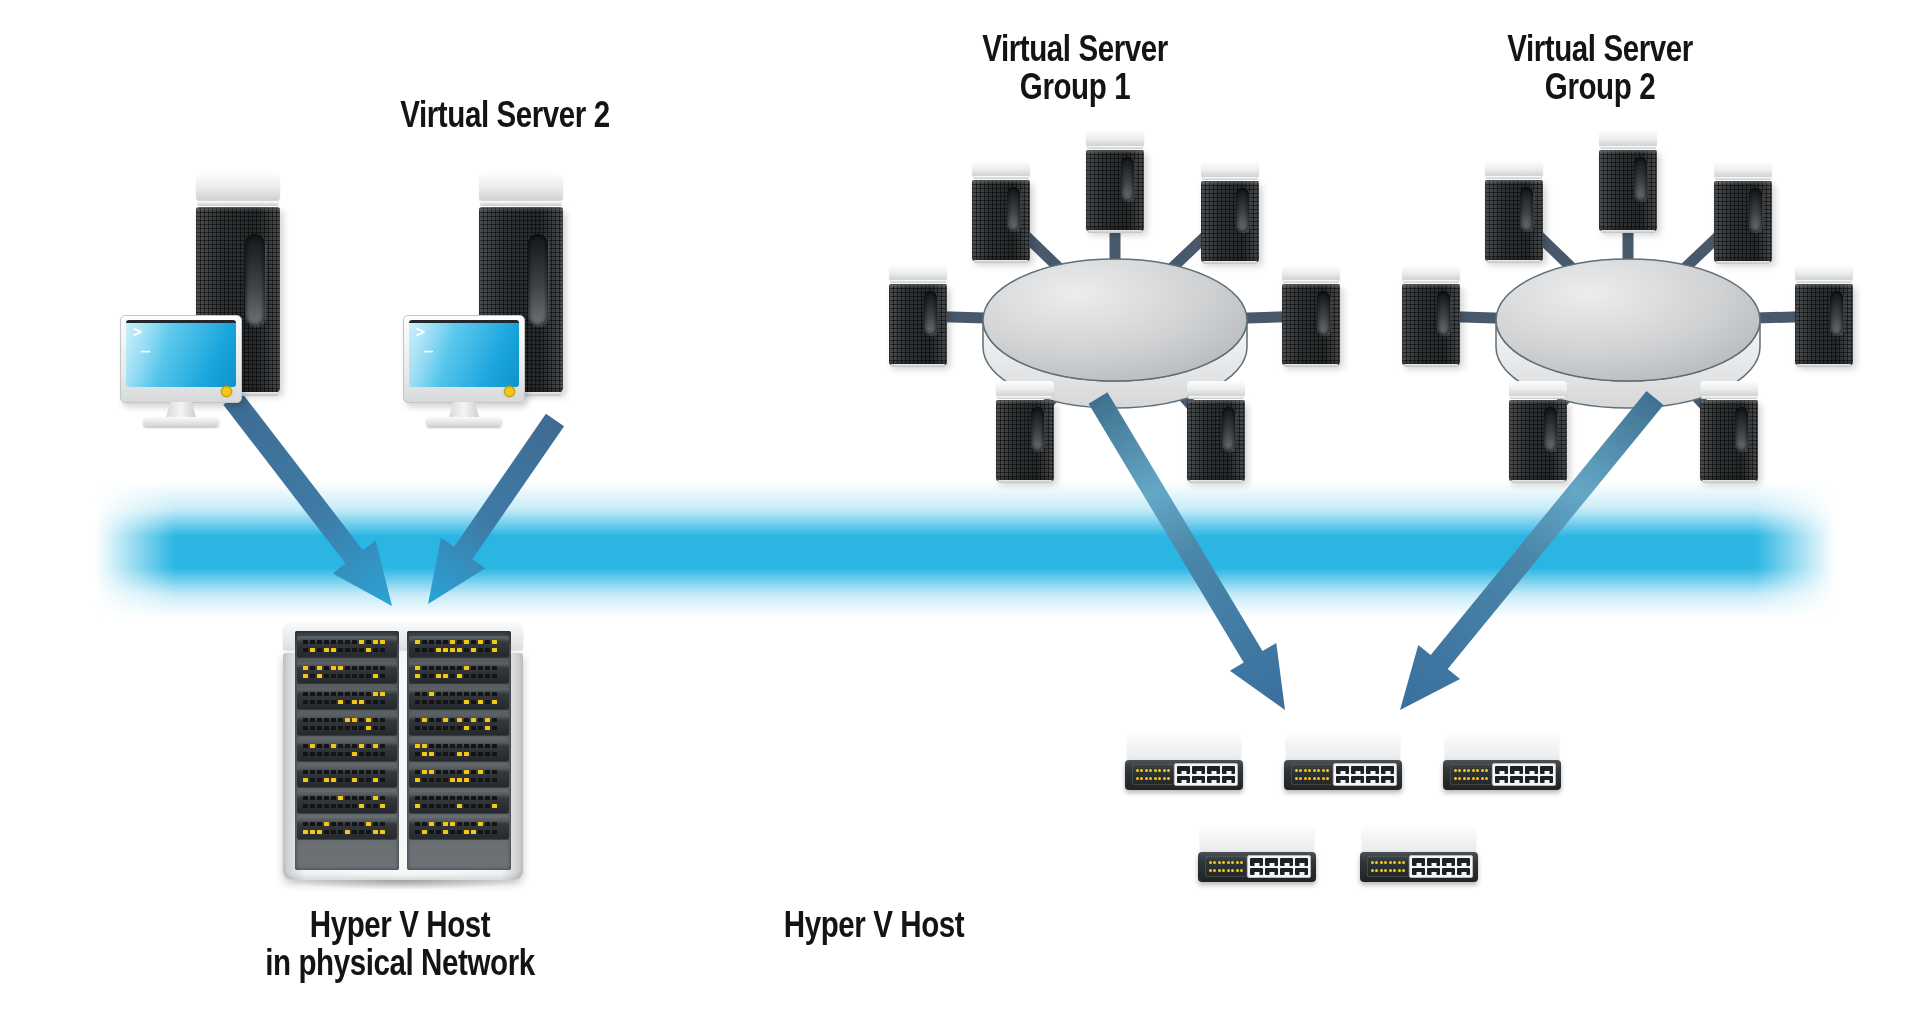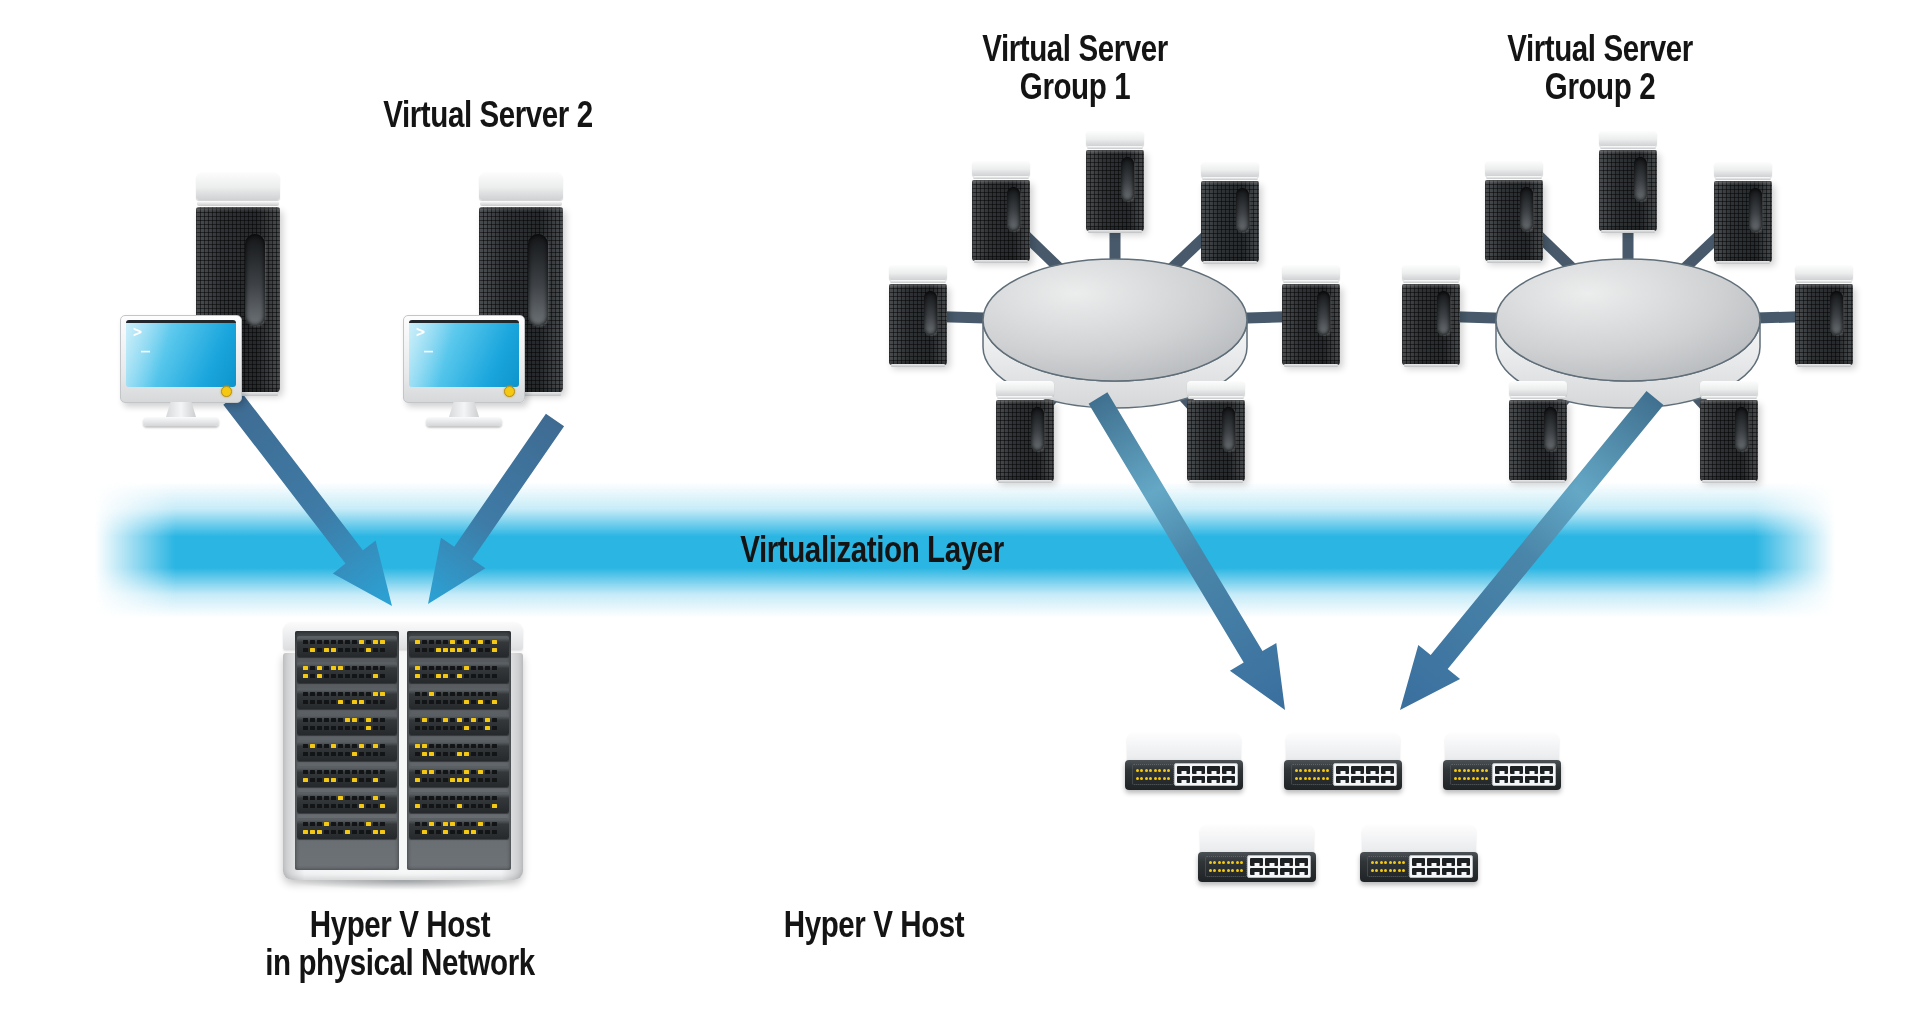--- a/index.html
+++ b/index.html
@@ -181,21 +181,21 @@
     <ellipse cx="1115" cy="320" rx="132" ry="61" fill="url(#discTop)" stroke="#5f6e78" stroke-width="1.5"></ellipse>
     <path d="M 1496,320 L 1496,347 A 132,61 0 0 0 1760,347 L 1760,320 A 132,61 0 0 1 1496,320 Z" fill="url(#discSide)" stroke="#5f6e78" stroke-width="1.5"></path>
     <ellipse cx="1628" cy="320" rx="132" ry="61" fill="url(#discTop)" stroke="#5f6e78" stroke-width="1.5"></ellipse>
 
     <polygon points="223.3,404.7 345.5,563.6 332.8,573.4 392,606 375.6,540.4 362.9,550.2 240.7,391.3" fill="url(#ar1)"></polygon>
     <polygon points="545.9,413.8 454.2,546.7 441.0,537.7 428,604 485.4,568.3 472.3,559.2 564.1,426.2" fill="url(#ar2)"></polygon>
     <polygon points="1088.6,403.7 1243.7,662.5 1229.9,670.7 1285,710 1276.3,642.9 1262.5,651.1 1107.4,392.3" fill="url(#ar3)"></polygon>
     <polygon points="1646.5,391.0 1430.7,655.0 1418.3,644.9 1400,710 1460.1,679.1 1447.7,669.0 1663.5,405.0" fill="url(#ar4)"></polygon>
   </svg>
 
-  <div class="lbl" style="left:488px;top:96px;">
+  <div class="lbl" style="left:505px;top:96px;">
     <span>Virtual Server 2</span></div>
 
   <div class="tower" style="left:196px;top:172px;">
     <div class="t-cap"></div>
     <div class="t-strip"></div>
     <div class="t-body"></div>
     <div class="t-slot"></div>
     <div class="t-base"></div>
   </div>
   <div class="tower" style="left:479px;top:172px;">
@@ -226,22 +226,20 @@
           <span>&gt;</span>
           <span class="cur">_</span>
         </div>
       </div>
       <div class="m-led"></div>
     </div>
     <div class="m-neck"></div>
     <div class="m-base"></div>
   </div>
 
-  <div class="lbl" style="left:872px;top:531px;">
-    <span>Virtualization Layer</span></div>
 
   <div class="lbl" style="left:1075px;top:30px;">
     <span>Virtual Server</span></div>
   <div class="lbl" style="left:1075px;top:68px;">
     <span>Group 1</span></div>
   <div class="lbl" style="left:1600px;top:30px;">
     <span>Virtual Server</span></div>
   <div class="lbl" style="left:1600px;top:68px;">
     <span>Group 2</span></div>
 

